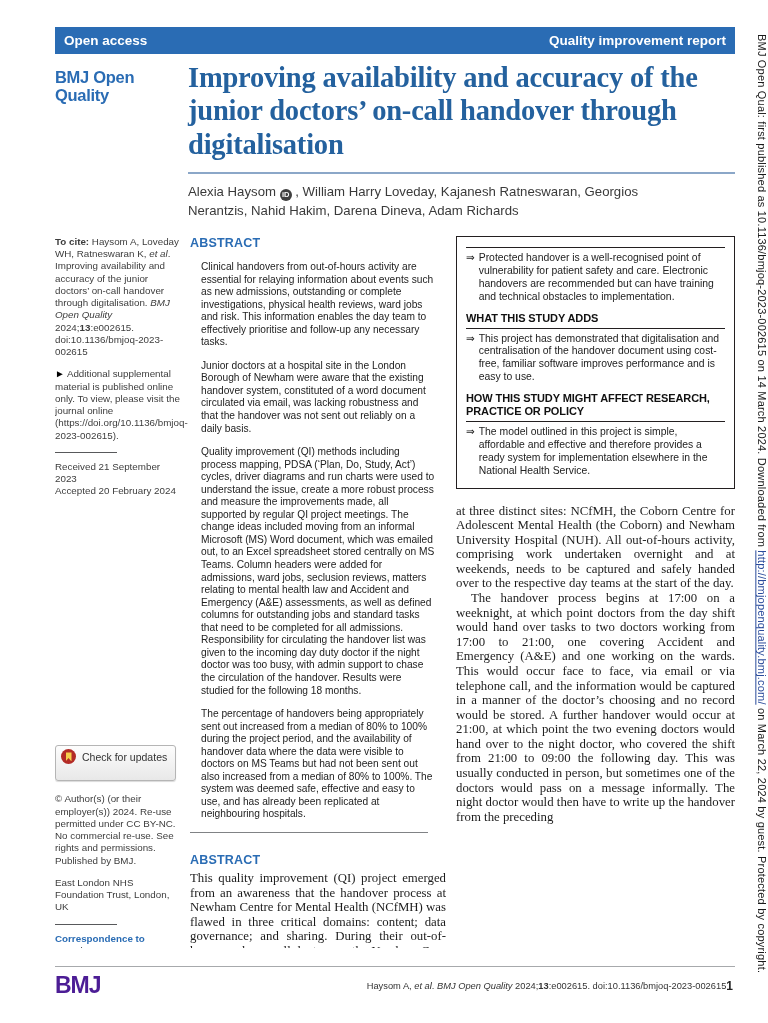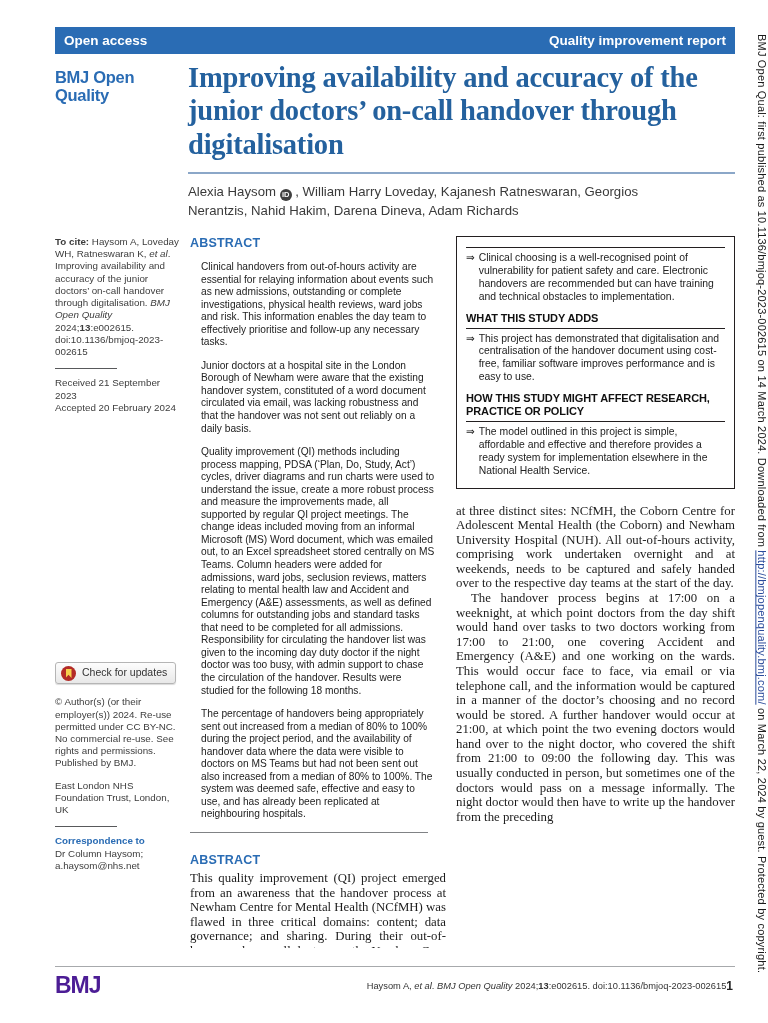--- a/index.html
+++ b/index.html
@@ -27,23 +27,23 @@
          font-size:7.5px;font-weight:bold;display:inline-flex;align-items:center;
          justify-content:center;vertical-align:-1px;}
   
   .bodygrid{display:grid;grid-template-columns:125px 256px 279px;column-gap:10px;
             margin-top:16px;height:712px;overflow:hidden;}
   
   .sidebar{font-size:9.8px;line-height:1.25;color:#3d3d3d;}
   .sidebar p{margin:0 0 10px 0;}
   .b{font-weight:bold;} .i{font-style:italic;}
   .sb-divider{border:none;border-top:1px solid #58595b;width:62px;margin:4px 0 8px 0;}
-  .check-updates{margin-top:248px;display:inline-flex;align-items:flex-start;gap:6px;
+  .check-updates{margin-top:248px;display:inline-flex;align-items:flex-end;gap:6px;
                  background:linear-gradient(#fdfdfd,#e8e8e8);border:1px solid #b5b5b5;
-                 border-radius:3px;padding:3px 8px 2px 5px;font-size:10.5px;color:#333;
+                 border-radius:3px;padding:3px 8px 16px 5px;font-size:10.5px;color:#333;
                  box-shadow:0 1px 1px rgba(0,0,0,.15);cursor:pointer;}
   .crossmark{width:15px;height:15px;border-radius:50%;background:#b32b27;position:relative;
              display:inline-block;flex:0 0 auto;}
   .crossmark::after{content:"";position:absolute;left:4.5px;top:3px;width:6px;height:9px;
              background:#f6d04d;clip-path:polygon(0 0,100% 0,100% 100%,50% 62%,0 100%);}
   .corr-label{color:#2a6cb4;font-weight:bold;}
   .supp-arrow{color:#000;}
   
   .midcol{overflow:hidden;}
   .sec-heading{color:#2a6cb4;font-weight:bold;font-size:12.5px;margin:0 0 4px 0;
@@ -98,20 +98,23 @@
         </div>
       </div>
     </div>
 
     <div class="bodygrid">
 
       <div class="sidebar">
         <p>
           <span class="b">To cite:</span><span> Haysom A, Loveday WH, Ratneswaran K, </span><span class="i">et al</span><span>. Improving availability and accuracy of the junior doctors’ on-call handover through digitalisation. </span><span class="i">BMJ Open Quality</span><span> 2024;</span><span class="b">13</span><span>:e002615. doi:10.1136/bmjoq-2023-002615</span>
         </p>
+        <p>
+          <span class="supp-arrow">►</span><span> Additional supplemental material is published online only. To view, please visit the journal online (https://doi.org/10.1136/bmjoq-2023-002615).</span>
+        </p>
         <hr class="sb-divider">
         <p style="margin-bottom:0;">
           <span>Received 21 September 2023</span><br>
           <span>Accepted 20 February 2024</span>
         </p>
 
         <div class="check-updates">
           <span class="crossmark"></span>
           <span>Check for updates</span>
         </div>
@@ -138,21 +141,21 @@
         <h2 class="sec-heading problem-head">ABSTRACT</h2>
         <p class="serif-text">This quality improvement (QI) project emerged from an awareness that the handover process at Newham Centre for Mental Health (NCfMH) was flawed in three critical domains: content; data governance; and sharing. During their out-of-hours work, on-call doctors on the Newham Core Trainee Psychiatry rotation provide psychiatric cover</p>
       </div>
 
       <div>
         <div class="key-box">
 
           <hr class="kb-rule">
           <div class="kb-item">
             <span class="kb-arrow">⇒</span>
-            <span>Clinical choosing is a well-recognised point of vulnerability for patient safety and care. Electronic handovers are recommended but can have training and technical obstacles to implementation.</span>
+            <span>Protected handover is a well-recognised point of vulnerability for patient safety and care. Electronic handovers are recommended but can have training and technical obstacles to implementation.</span>
           </div>
 
           <h3>WHAT THIS STUDY ADDS</h3>
           <hr class="kb-rule">
           <div class="kb-item">
             <span class="kb-arrow">⇒</span>
             <span>This project has demonstrated that digitalisation and centralisation of the handover document using cost-free, familiar software improves performance and is easy to use.</span>
           </div>
 
           <h3>HOW THIS STUDY MIGHT AFFECT RESEARCH, PRACTICE OR POLICY</h3>

